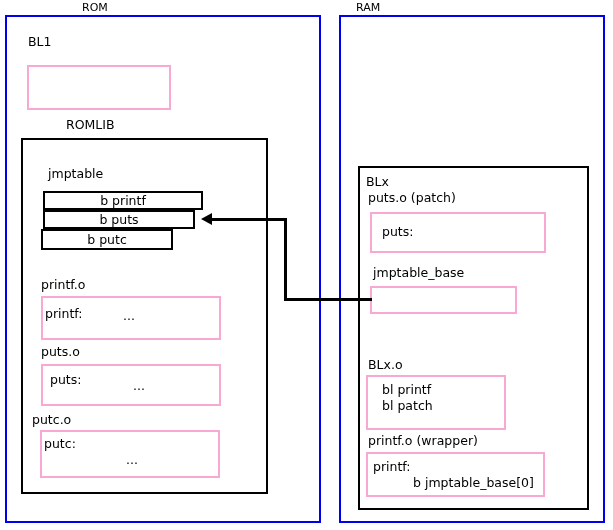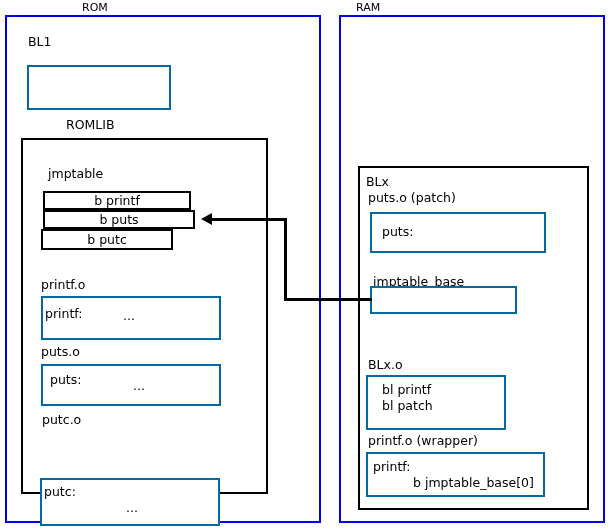--- a/index.html
+++ b/index.html
@@ -38,21 +38,21 @@
   }
   .boxlabel {
     position: absolute;
     font-size: 12.5px;
     color: #000000;
     white-space: nowrap;
     line-height: 14px;
   }
   .cell {
     position: absolute;
-    border: 2px solid #0369a1;
+    border: 2px solid #f9a8d4;
     background: #ffffff;
     box-sizing: border-box;
   }
   .cell-text {
     position: absolute;
     font-size: 12.5px;
     color: #000000;
     white-space: pre;
     line-height: 15px;
   }
@@ -92,55 +92,55 @@
   <div class="boxlabel" style="left:28px; top:35px;text-align:center;">BL1</div>
   <div class="cell" style="left:27px; top:65px; width:144px; height:45px;">
     <span class="cell-text" style="left:6px; top:5px;"></span>
   </div>
 
   <div class="boxlabel" style="left:25px; top:118px;margin-left:41px;">ROMLIB</div>
   <div class="group" style="left:21px; top:138px; width:247px; height:356px;"></div>
 
   <div class="boxlabel" style="left:48px; top:167px;text-align:center;">jmptable</div>
 
-  <div class="jt-row" style="left:43px; top:191px; width:148px; height:19px;">b printf</div>
+  <div class="jt-row" style="left:43px; top:191px; width:160px; height:19px;">b printf</div>
   <div class="jt-row" style="left:43px; top:210px; width:152px; height:19px;">b puts</div>
   <div class="jt-row" style="left:41px; top:229px; width:132px; height:21px;">b putc</div>
 
   <div class="boxlabel" style="left:41px; top:278px;">printf.o</div>
   <div class="cell" style="left:41px; top:296px; width:180px; height:44px;">
     <span class="cell-text" style="left:2px; top:8px;">printf:</span>
     <span class="cell-text" style="left:80px; top:10px;">...</span>
   </div>
 
   <div class="boxlabel" style="left:41px; top:345px;">puts.o</div>
   <div class="cell" style="left:41px; top:364px; width:180px; height:42px;">
     <span class="cell-text" style="left:7px; top:6px;">puts:</span>
     <span class="cell-text" style="left:90px; top:12px;">...</span>
   </div>
 
-  <div class="boxlabel" style="left:42px; top:413px;">putc.o</div>
-  <div class="cell" style="left:40px; top:430px; width:180px; height:48px;margin-top:48px;">
+  <div class="boxlabel" style="left:32px; top:413px;">putc.o</div>
+  <div class="cell" style="left:40px; top:430px; width:180px; height:48px;">
     <span class="cell-text" style="left:2px; top:4px;">putc:</span>
     <span class="cell-text" style="left:84px; top:20px;">...</span>
   </div>
 
   <div class="region-label" style="left:356px; top:1px;">RAM</div>
 
   <div class="region" style="left:339px; top:15px; width:266px; height:508px;"></div>
 
   <div class="group" style="left:358px; top:166px; width:231px; height:344px;"></div>
   <div class="boxlabel" style="left:366px; top:175px;">BLx</div>
 
   <div class="boxlabel" style="left:368px; top:191px;">puts.o (patch)</div>
   <div class="cell" style="left:370px; top:212px; width:176px; height:41px;">
     <span class="cell-text" style="left:10px; top:10px;">puts:</span>
   </div>
 
-  <div class="boxlabel" style="left:373px; top:266px;margin-top:9px;">jmptable_base</div>
+  <div class="boxlabel" style="left:373px; top:266px;">jmptable_base</div>
   <div class="cell" style="left:370px; top:286px; width:147px; height:28px;">
     <span class="cell-text" style="left:6px; top:5px;"></span>
   </div>
 
   <div class="boxlabel" style="left:368px; top:358px;">BLx.o</div>
   <div class="cell" style="left:366px; top:375px; width:140px; height:55px;">
     <span class="cell-text" style="left:14px; top:5px;">bl printf</span>
     <span class="cell-text" style="left:14px; top:21px;">bl patch</span>
   </div>
 

